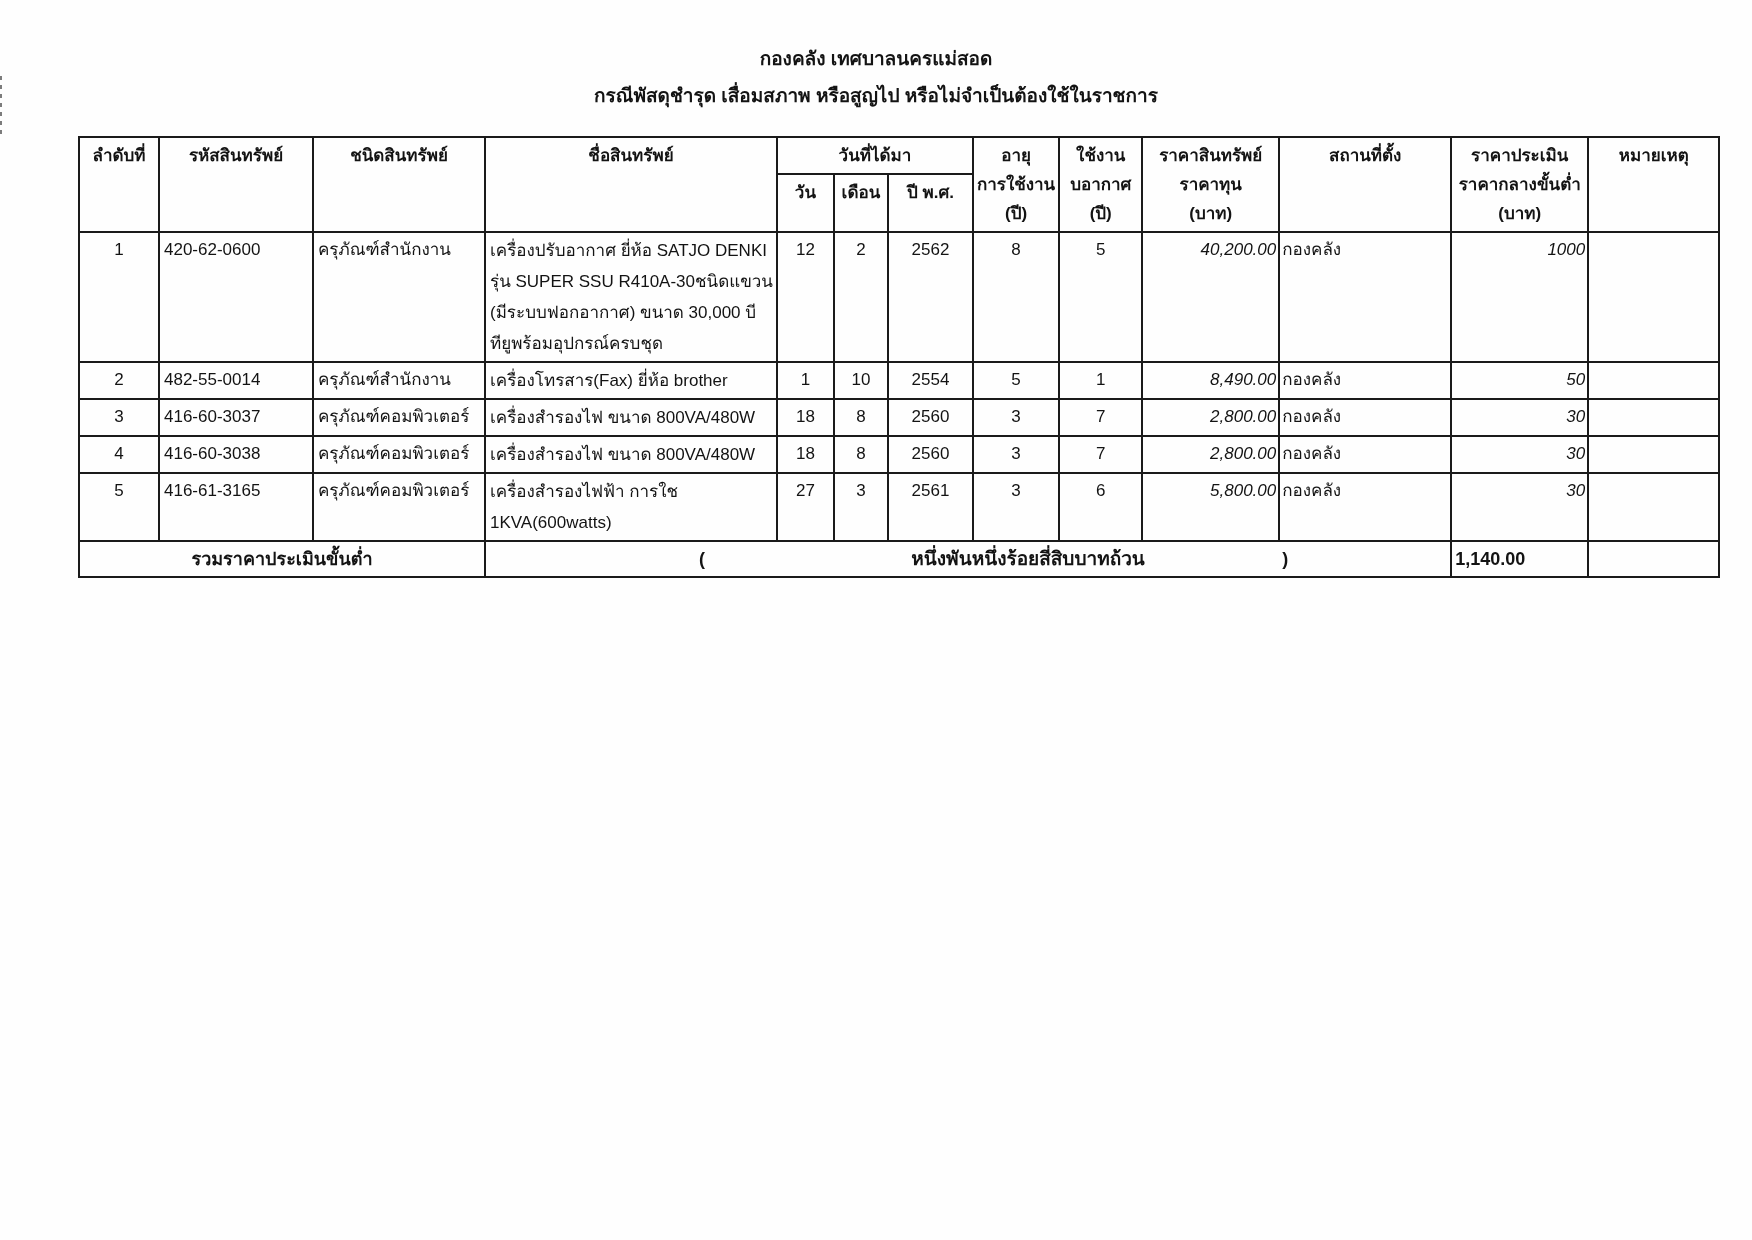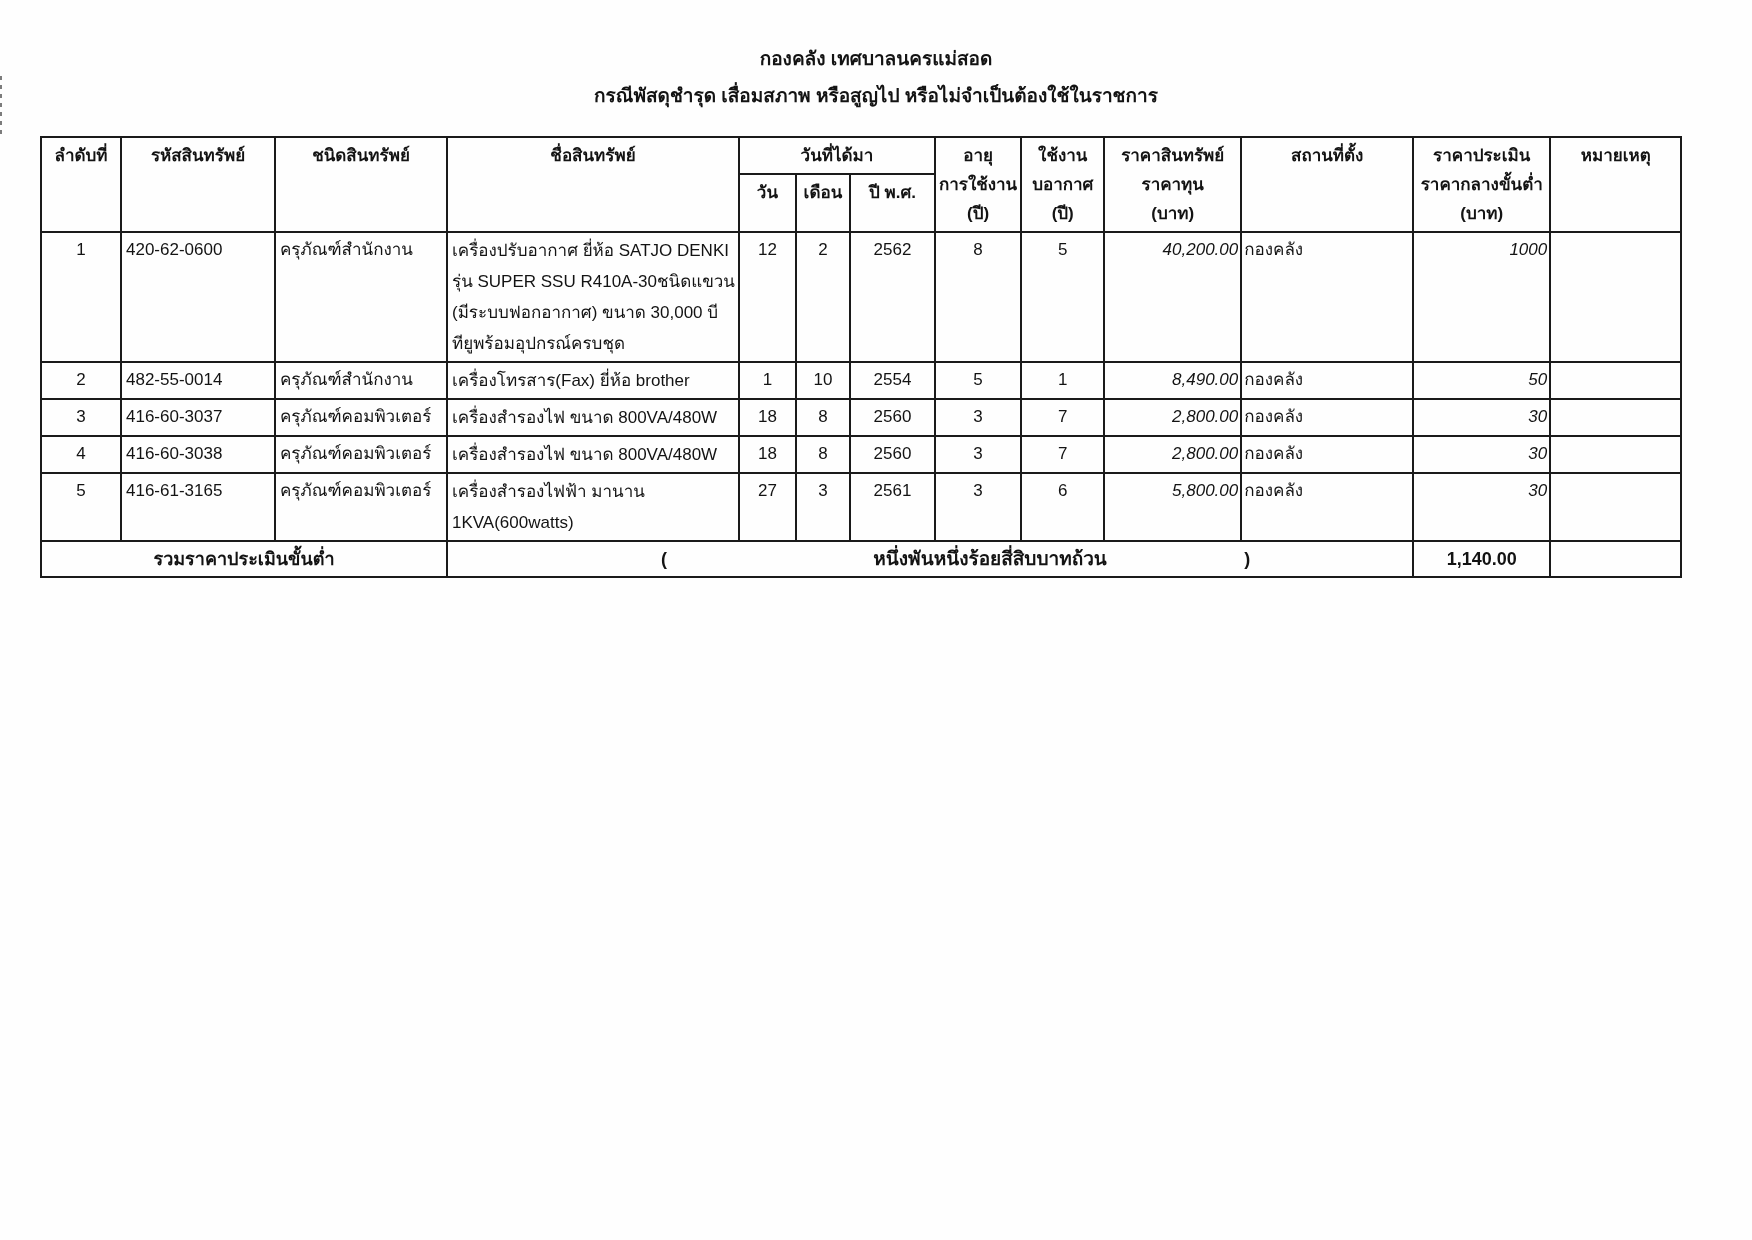--- a/index.html
+++ b/index.html
@@ -26,21 +26,21 @@
   .title-block {
     padding-top: 40px;
     text-align: center;
     font-weight: bold;
     font-size: 19px;
     line-height: 37px;
   }
   table.doc {
     border-collapse: collapse;
     table-layout: fixed;
-    margin: 22px 0 0 40px;
+    margin: 22px 0 0 78px;
   }
   .doc th, .doc td {
     border: 2px solid #1a1a1a;
     vertical-align: top;
     padding: 2px 3px;
     font-size: 17px;
     line-height: 30px;
     overflow: hidden;
     white-space: nowrap;
   }
@@ -57,21 +57,21 @@
   tr.sum td {
     font-weight: bold;
     font-size: 18px;
     height: 36px;
     border-radius: 13px;
   }
   tr.sum .label { text-align: center; }
   tr.sum .paren-open { text-align: right; padding-right: 72px; border-right: none; }
   tr.sum .words { text-align: center; border-left: none; border-right: none; font-size: 19px; }
   tr.sum .paren-close { text-align: left; border-left: none; }
-  tr.sum .total { text-align: center; }
+  tr.sum .total { }
   tr.row-tall td { height: 128px; }
   tr.row-mid td { height: 62px; }
   tr.row-1line td { height: 31px; }
 </style>
 </head>
 <body>
 
 <div class="page">
 
   <div class="scan-artifact"></div>
@@ -209,21 +209,21 @@
         <td class="l" style="padding-left:2px">กองคลัง</td>
         <td class="r">30</td>
         <td></td>
       </tr>
 
       <tr class="row-mid">
         <td class="c">5</td>
         <td class="l">416-61-3165</td>
         <td class="l">ครุภัณฑ์คอมพิวเตอร์</td>
         <td class="l name">
-          <div>เครื่องสำรองไฟฟ้า มานาน</div>
+          <div>เครื่องสำรองไฟฟ้า การใช</div>
           <div>1KVA(600watts)</div>
         </td>
         <td class="c">27</td>
         <td class="c">3</td>
         <td class="c">2561</td>
         <td class="c">3</td>
         <td class="c">6</td>
         <td class="r">5,800.00</td>
         <td class="l" style="padding-left:2px">กองคลัง</td>
         <td class="r">30</td>

